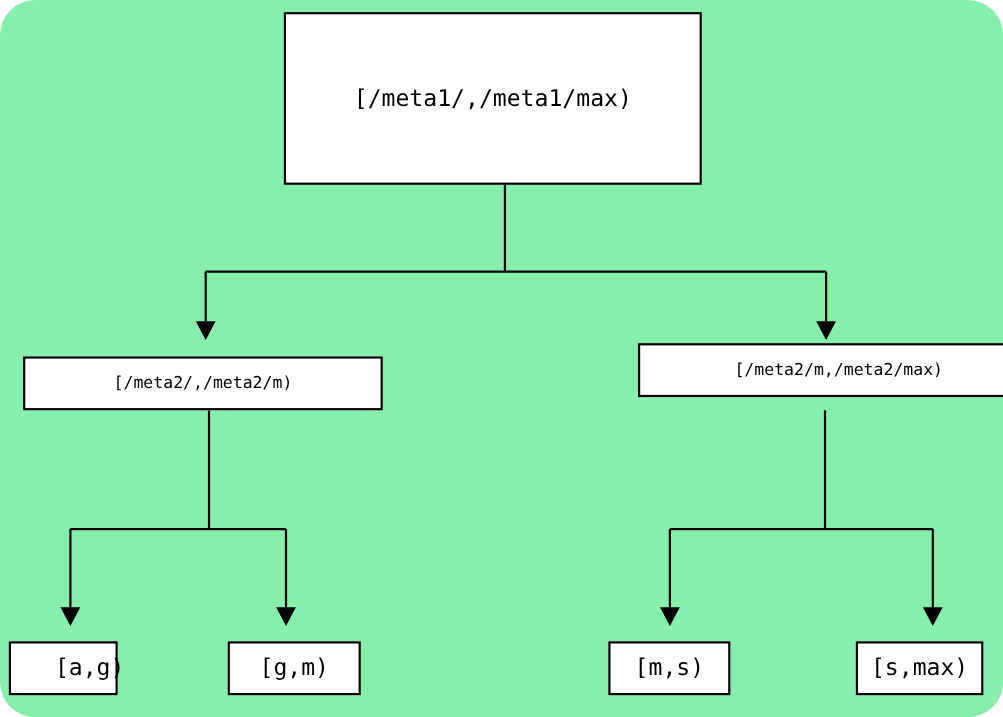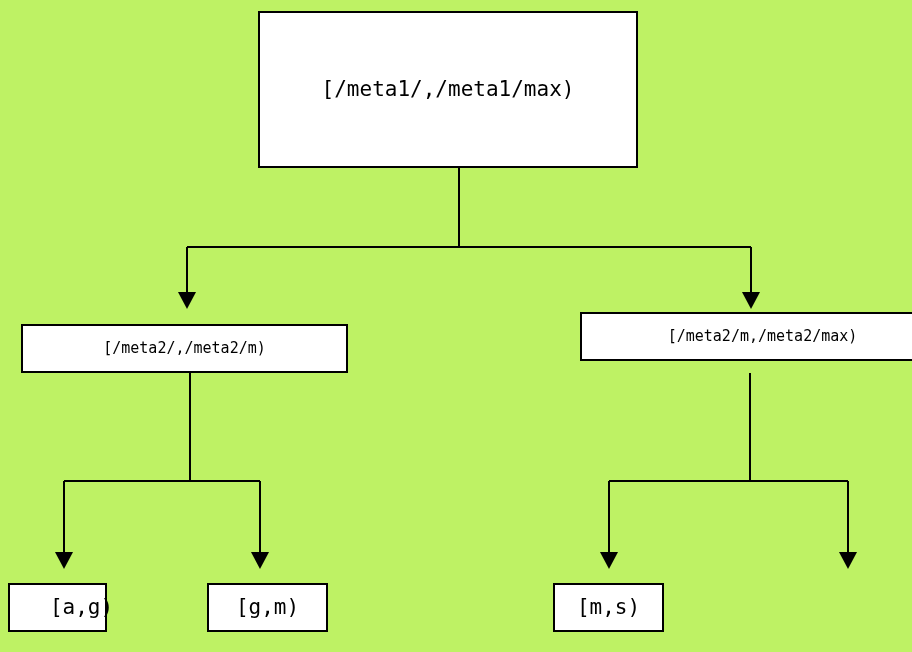--- a/index.html
+++ b/index.html
@@ -11,21 +11,22 @@
   body {
     width: 912px;
     height: 652px;
     font-family: "DejaVu Sans Mono", "Liberation Mono", monospace;
     overflow: hidden;
   }
   #diagram-root {
     position: relative;
     width: 912px;
     height: 652px;
-    background: #bef264;
+    background: #86efac;
+    border-radius: 32px;
   }
   #tree-svg {
     position: absolute;
     top: 0;
     left: 0;
     width: 912px;
     height: 652px;
     display: block;
   }
   .node-box {
@@ -105,14 +106,17 @@
   </div>
 
   <div class="node-box level-leaf" style="left:207px; top:583px; width:121px; height:49px;">
     <span class="node-label">[g,m)</span>
   </div>
 
   <div class="node-box level-leaf" style="left:553px; top:583px; width:111px; height:49px;">
     <span class="node-label">[m,s)</span>
   </div>
 
+  <div class="node-box level-leaf" style="left:778px; top:583px; width:116px; height:49px;">
+    <span class="node-label">[s,max)</span>
+  </div>
 
 </div>
 
 </body></html>

